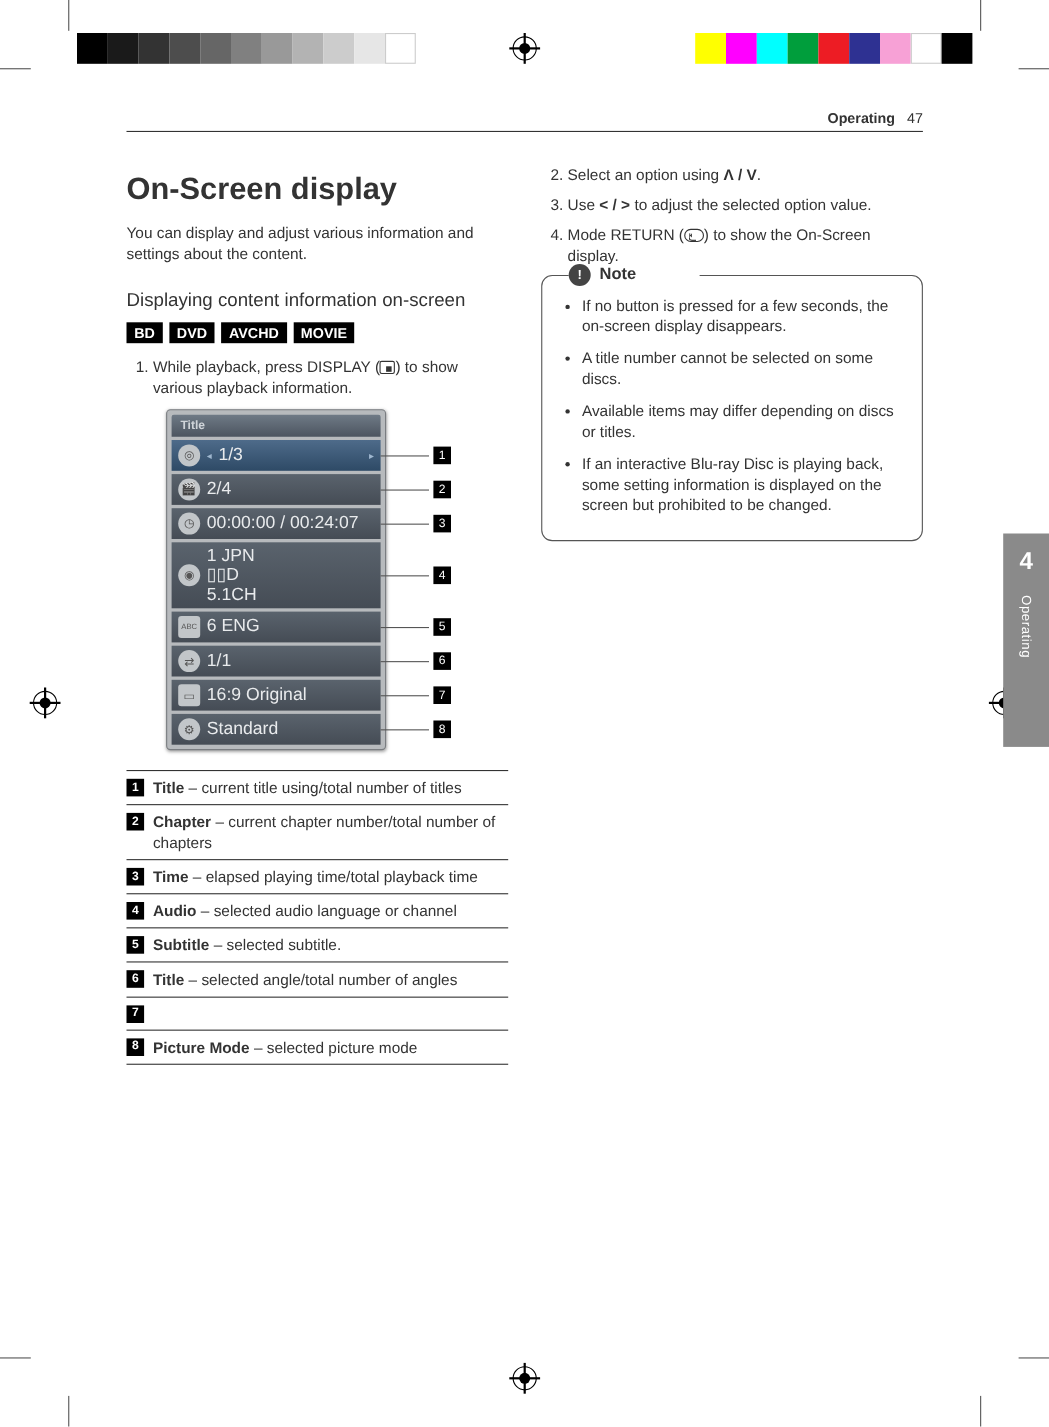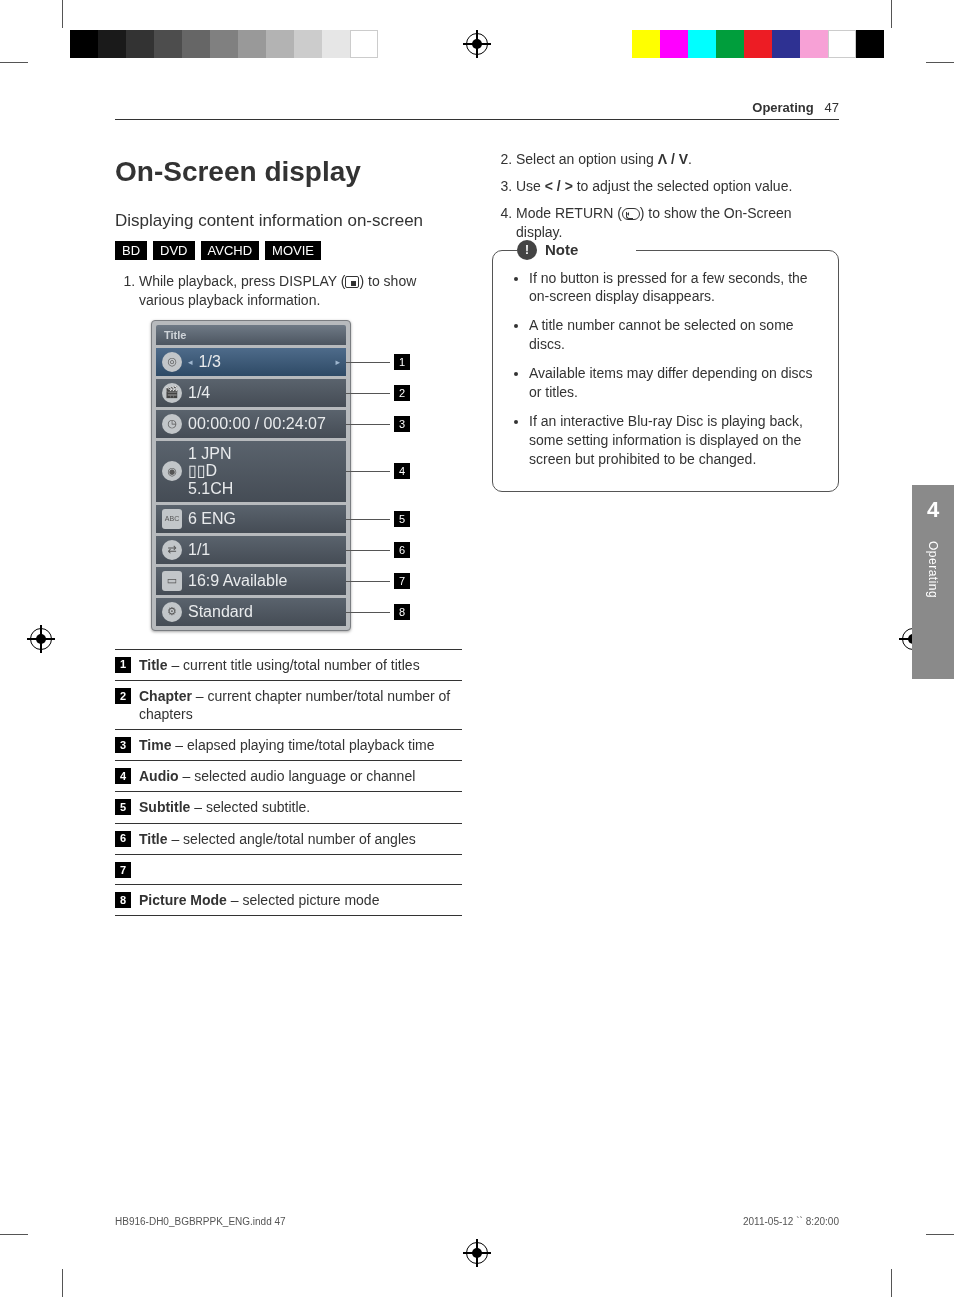--- a/index.html
+++ b/index.html
@@ -74,21 +74,21 @@
   }
   p { font-size: 14px; line-height: 1.35; margin: 4px 0 14px; }
   h2 {
     font-size: 17px;
     font-weight: 400;
     line-height: 1.35;
     margin: 22px 0 8px;
   }
   .media-badges { display:flex; gap:6px; margin-bottom:12px; flex-wrap:wrap; }
   .badge {
-    background:#000; color:#fff; font-weight:400;
+    background:#000; color:#fff; font-weight:700;
     font-size:13px; padding:2px 7px;
   }
   ol.steps { list-style: decimal; padding-left: 24px; }
   ol.steps li { margin-bottom: 8px; line-height:1.35; }
   .inline-icon {
     display:inline-block; vertical-align:-2px;
     width:14px;height:12px;border:1.2px solid #333;border-radius:2px;position:relative;
   }
   .inline-icon::after{content:"";position:absolute;right:2px;bottom:1px;width:5px;height:5px;background:#333;}
   .return-icon{
@@ -241,20 +241,21 @@
 <div class="page">
   <div class="running-head">
     <span class="bold">Operating</span>&nbsp;&nbsp;
     <span>47</span>
   </div>
 
   <div class="columns">
 
     <div class="col">
       <h1>On-Screen display</h1>
+      <p>You can display and adjust various information and settings about the content.</p>
 
       <h2>Displaying content information on-screen</h2>
 
       <div class="media-badges">
         <span class="badge">BD</span>
         <span class="badge">DVD</span>
         <span class="badge">AVCHD</span>
         <span class="badge">MOVIE</span>
       </div>
 
@@ -271,21 +272,21 @@
           <div class="osd-row sel">
             <div class="osd-ic">◎</div>
             <span class="tri-l">◂</span>
             <span class="osd-val">1/3</span>
             <span class="tri-r" style="margin-left:auto;">▸</span>
             <span class="line"></span>
               <span class="num">1</span>
           </div>
           <div class="osd-row">
             <div class="osd-ic">🎬</div>
-            <span class="osd-val">1/4</span>
+            <span class="osd-val">2/4</span>
             <span class="line"></span>
               <span class="num">2</span>
           </div>
           <div class="osd-row">
             <div class="osd-ic">◷</div>
             <span class="osd-val">00:00:00 / 00:24:07</span>
             <span class="line"></span>
               <span class="num">3</span>
           </div>
           <div class="osd-row" style="min-height:40px;">
@@ -303,21 +304,21 @@
               <span class="num">5</span>
           </div>
           <div class="osd-row">
             <div class="osd-ic">⇄</div>
             <span class="osd-val">1/1</span>
             <span class="line"></span>
               <span class="num">6</span>
           </div>
           <div class="osd-row">
             <div class="osd-ic" style="border-radius:3px;">▭</div>
-            <span class="osd-val">16:9 Available</span>
+            <span class="osd-val">16:9 Original</span>
             <span class="line"></span>
               <span class="num">7</span>
           </div>
           <div class="osd-row">
             <div class="osd-ic">⚙</div>
             <span class="osd-val">Standard</span>
             <span class="line"></span>
               <span class="num">8</span>
           </div>
         </div>
@@ -385,17 +386,13 @@
         </ul>
       </div>
     </div>
   </div>
 
   <div class="side-tab">
     <div class="num">4</div>
     <div class="lbl">Operating</div>
   </div>
 
-  <div class="footer">
-    <span>HB916-DH0_BGBRPPK_ENG.indd   47</span>
-    <span>2011-05-12   `` 8:20:00</span>
-  </div>
 </div>
 
 </body></html>

